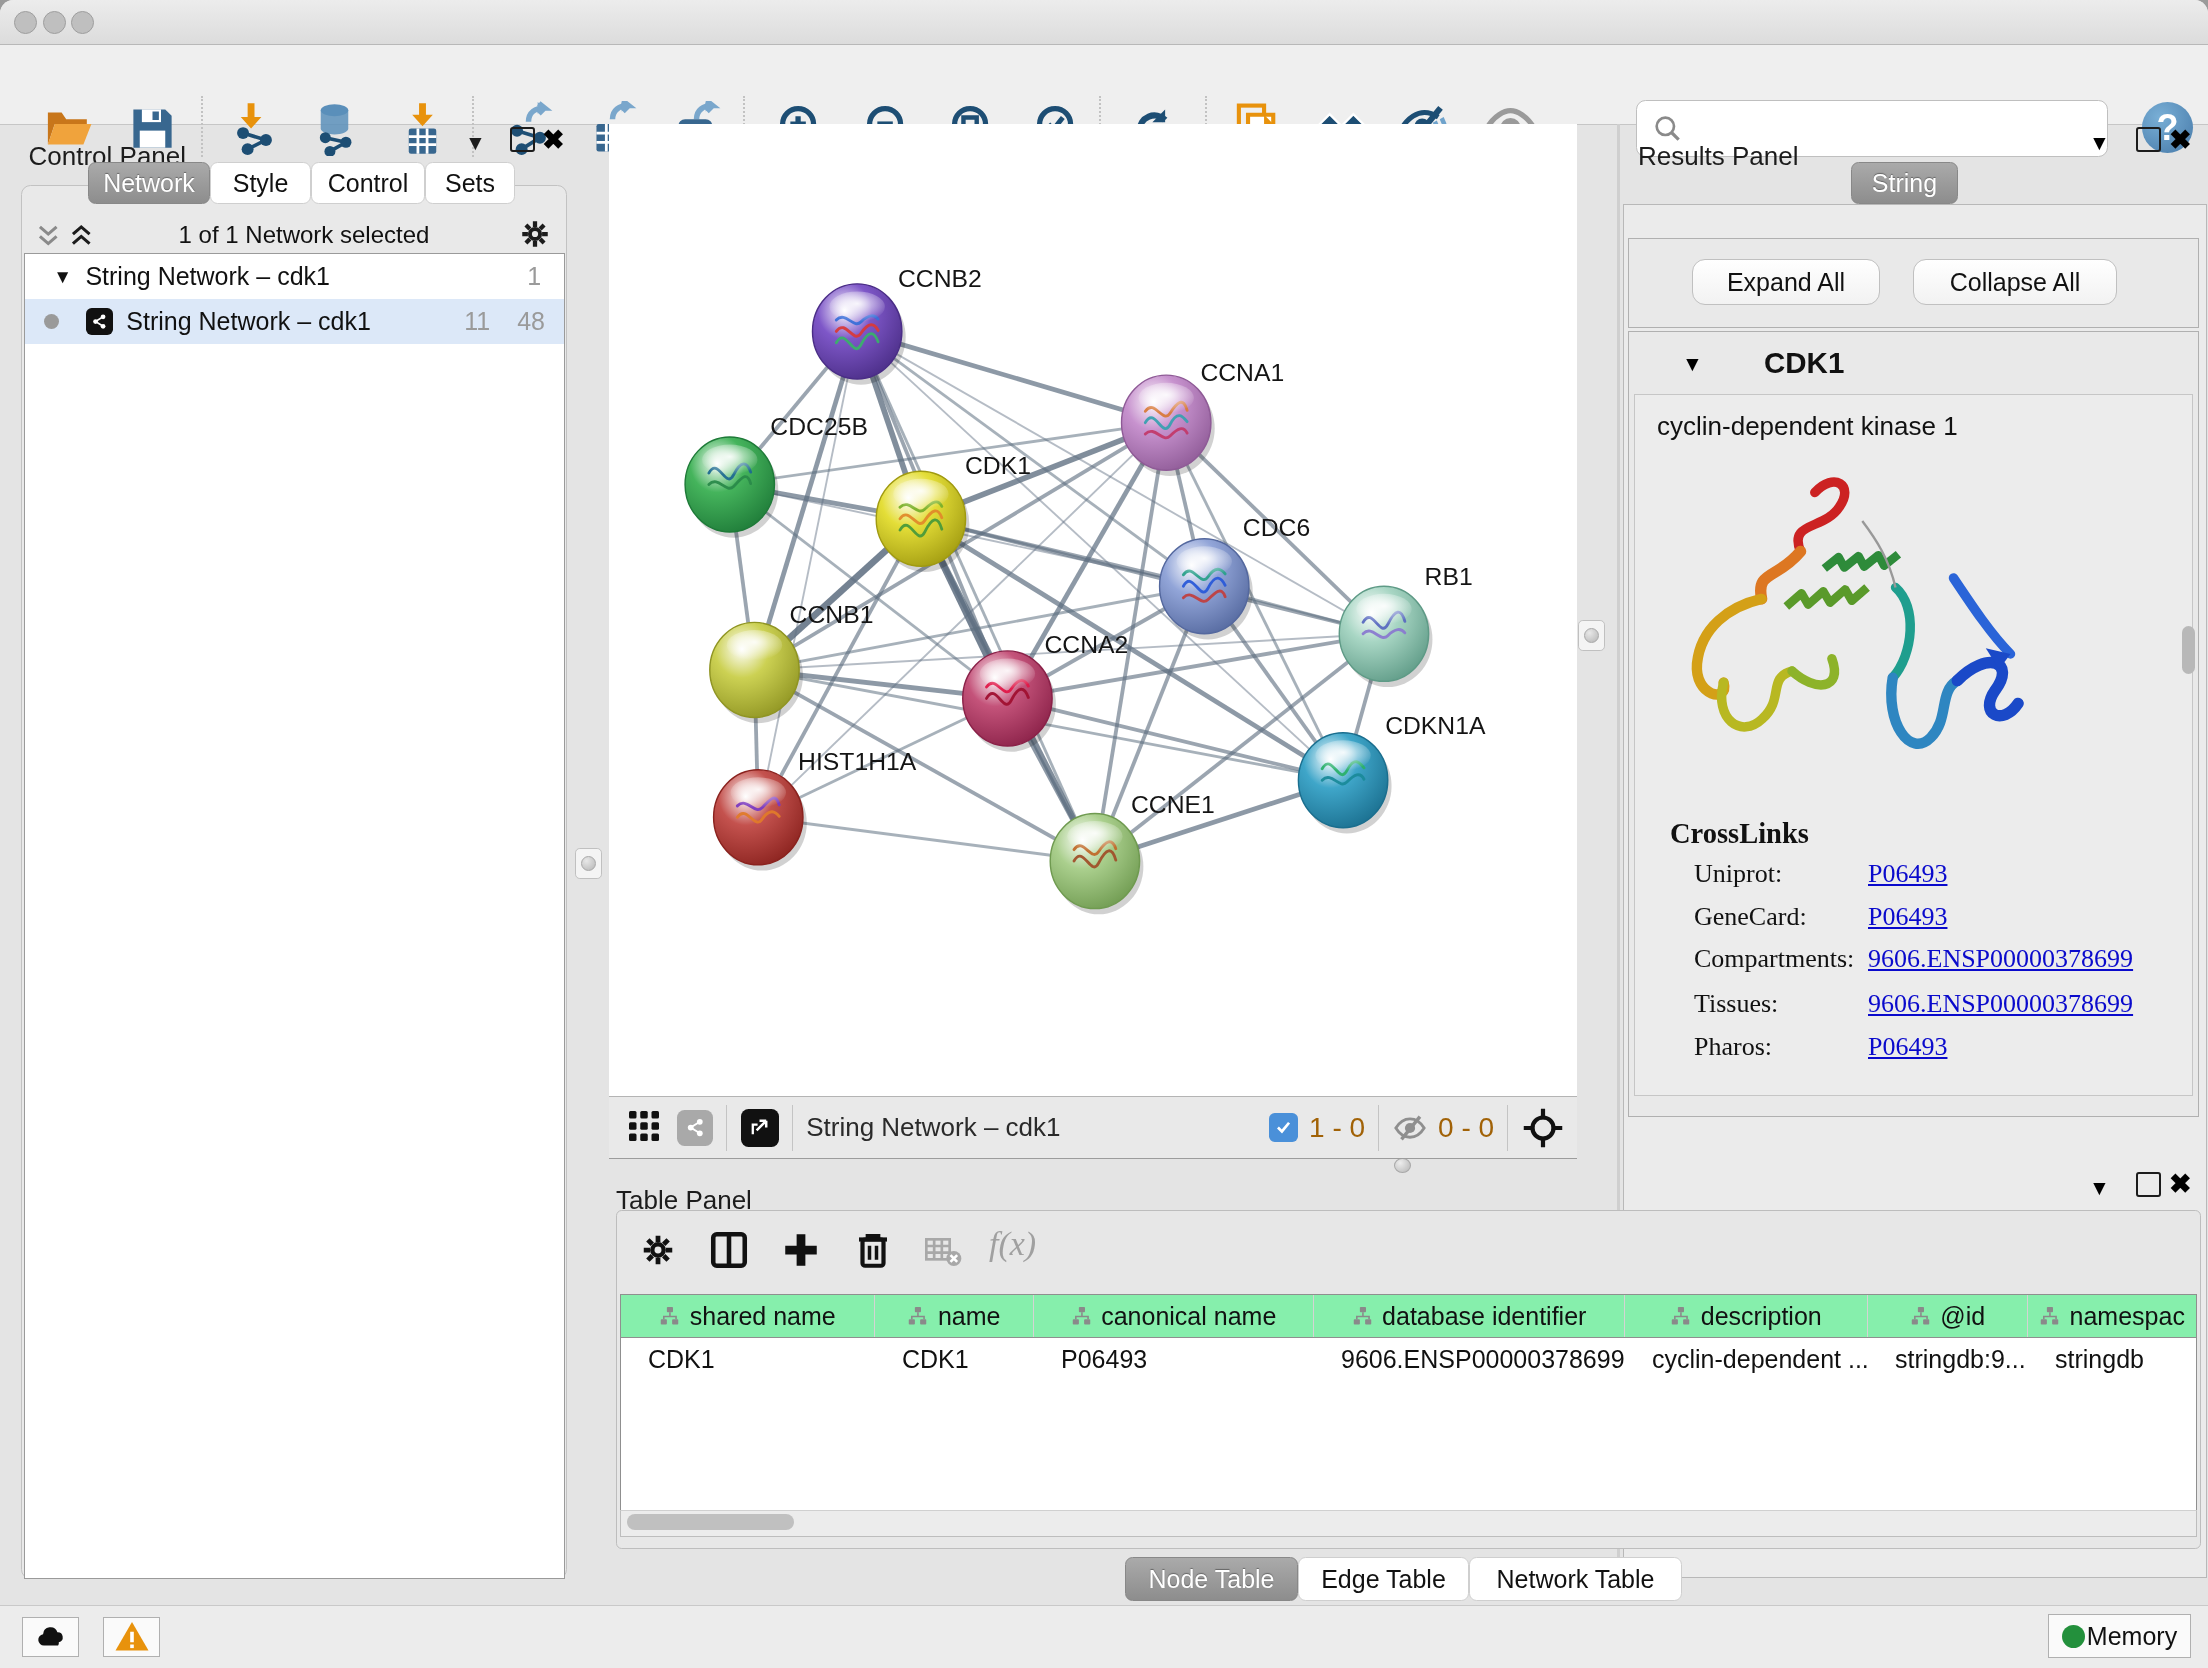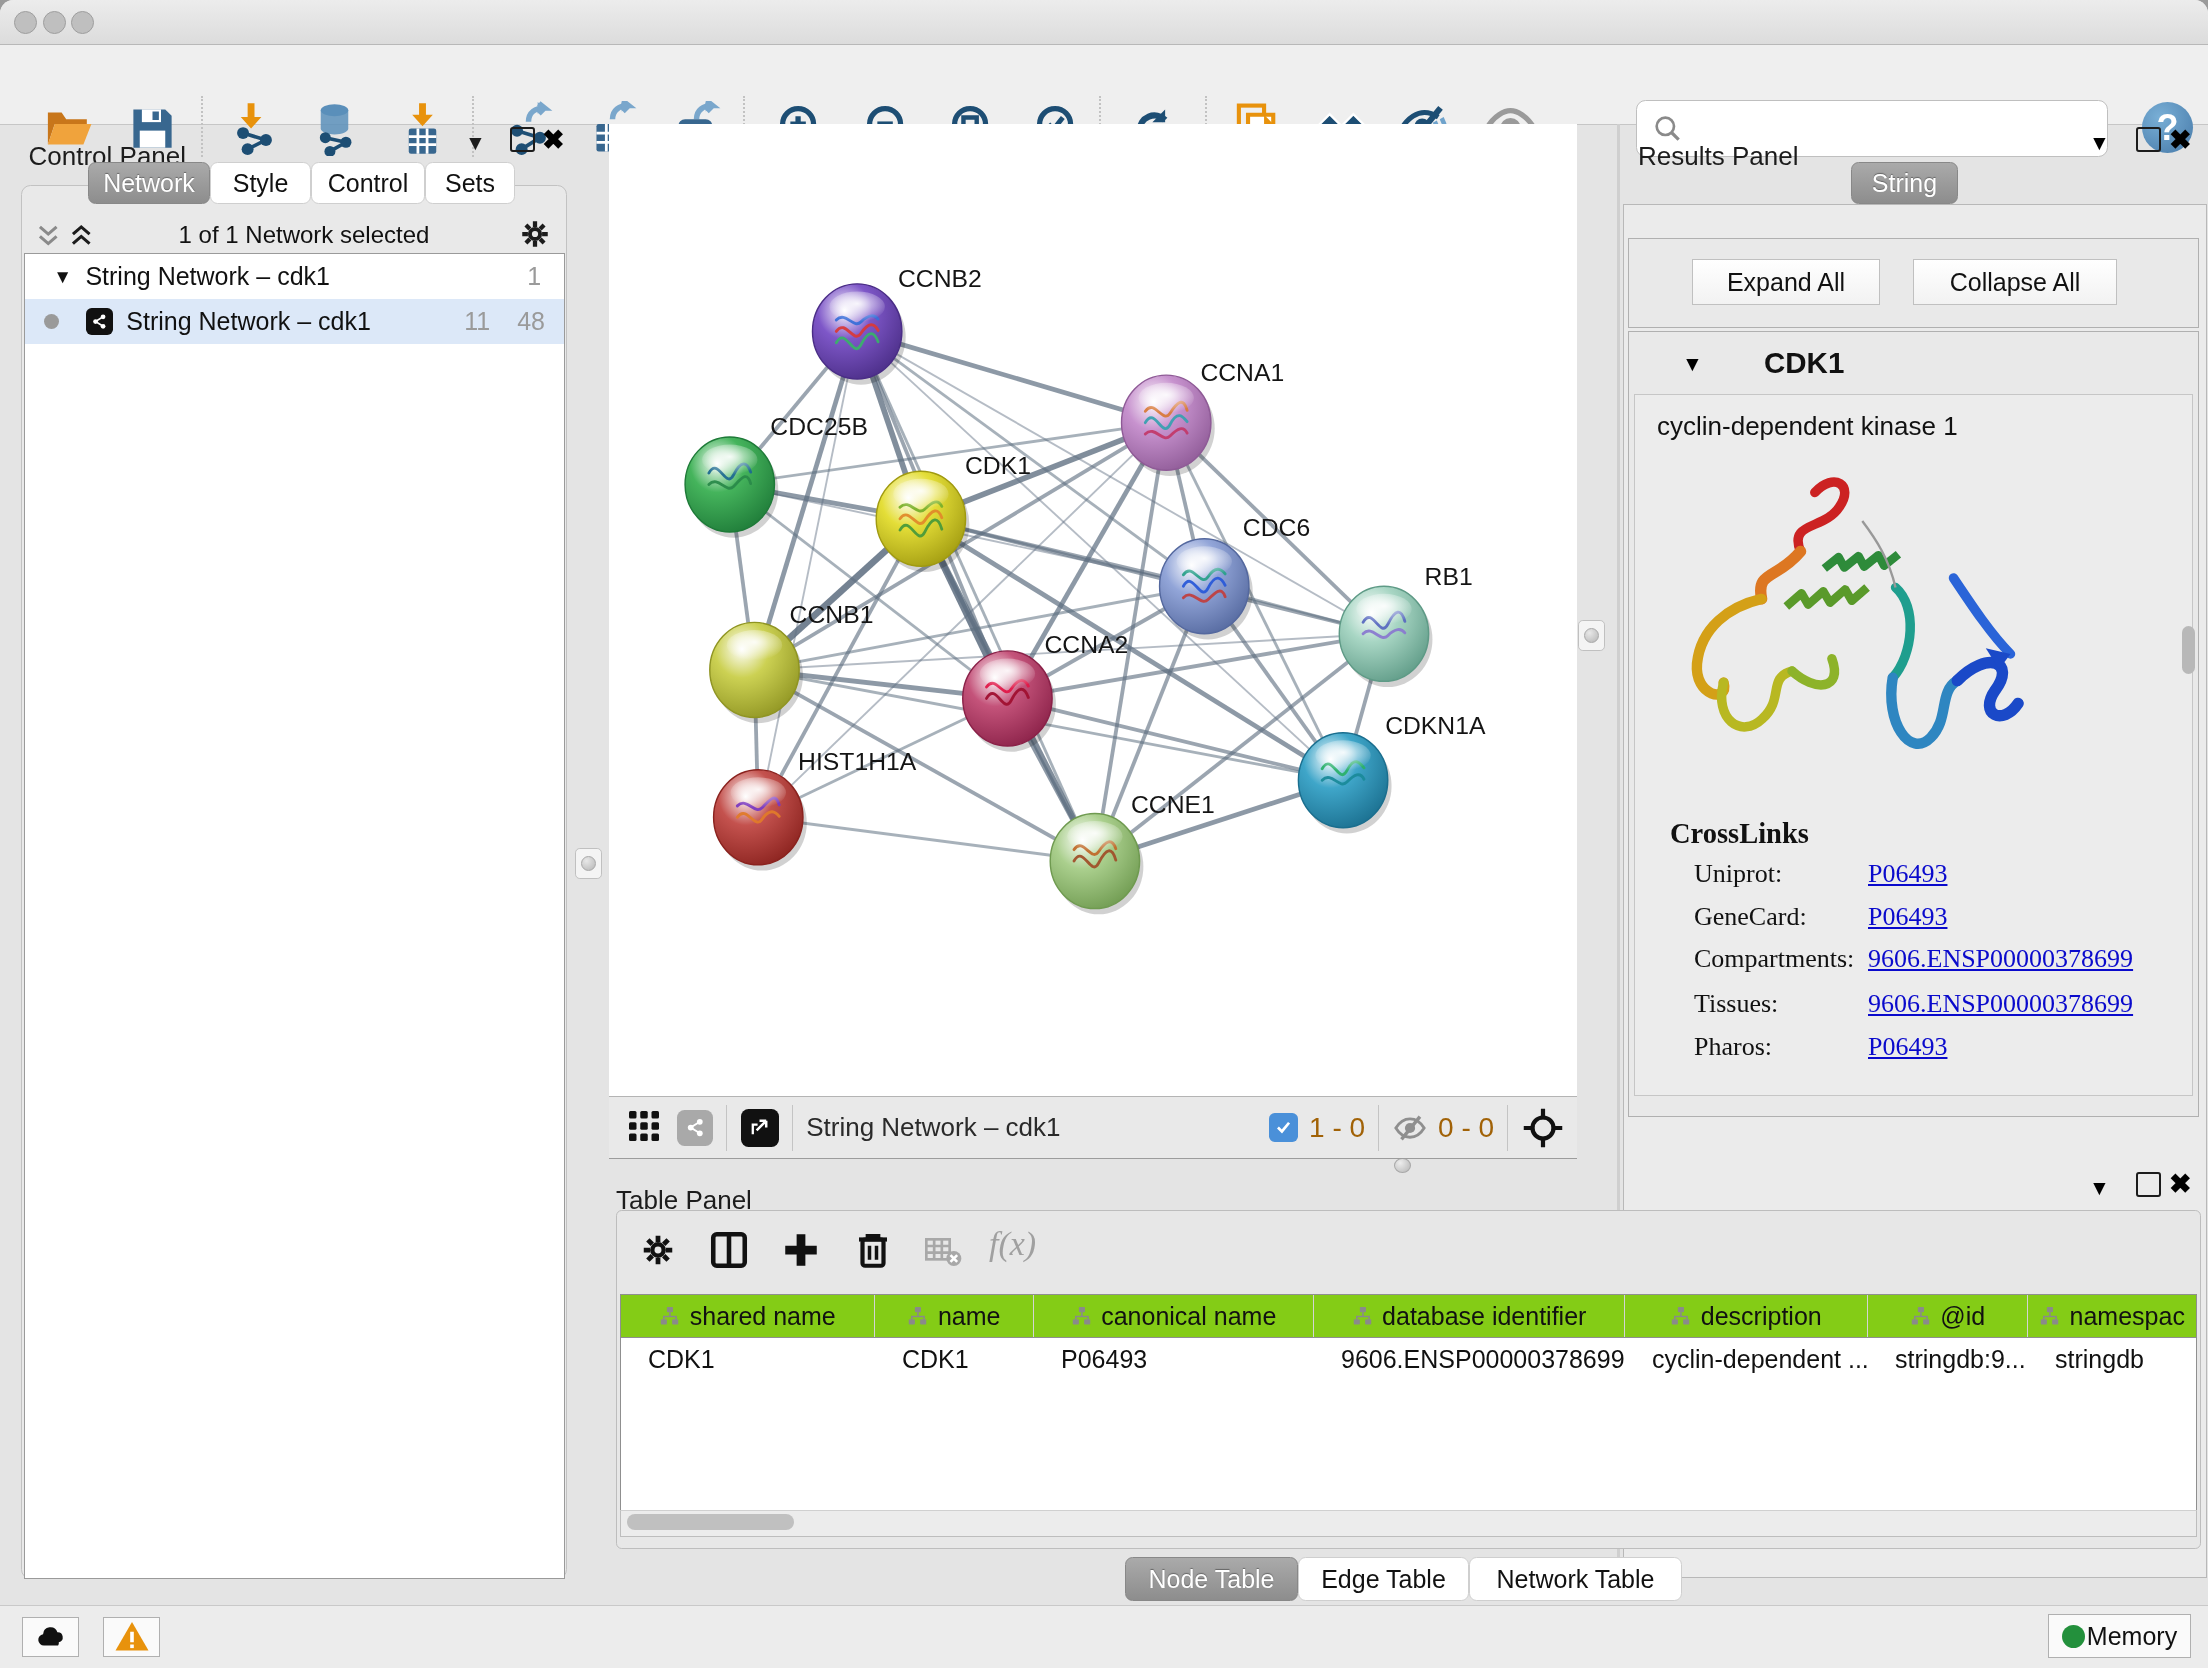--- a/index.html
+++ b/index.html
@@ -32,29 +32,29 @@
   #canvas{left:609px;top:124px;width:968px;height:972px;background:#fff;}
   #netbar{left:609px;top:1096px;width:968px;height:61px;background:#e9e9e9;border-top:1.9px solid #b4b4b4;border-bottom:1.9px solid #9c9c9c;display:flex;align-items:center;}
   .nbsep{width:0;height:46px;border-left:1.9px solid #c4c4c4;margin:0 13.3px;}
   .gray-cnt{color:#a16207;font-size:28px;}
   .handle{width:25px;height:28.5px;background:#f4f4f4;border:1px solid #c0c0c0;border-radius:4.8px;display:flex;align-items:center;justify-content:center;}
   .handle i{width:13.3px;height:13.3px;border-radius:50%;background:radial-gradient(circle at 35% 30%,#e8e8e8,#b5b5b5);border:1px solid #a8a8a8;display:block;}
   
   #rp-box{left:1623px;top:204px;width:582px;height:1372px;background:#ebebeb;border:1.9px solid #b8b8b8;}
   #rp-sub1{left:1628px;top:238px;width:569px;height:88px;background:#e9e9e9;border:1.9px solid #b0b0b0;}
   #rp-sub2{left:1628px;top:331px;width:569px;height:784px;background:#e9e9e9;border:1.9px solid #b0b0b0;}
-  .rbtn{height:44px;background:linear-gradient(#ffffff,#f2f2f2);border:1.9px solid #c0c0c0;border-radius:0;font-size:25px;display:flex;align-items:center;justify-content:center;color:#111;text-align:center;}
+  .rbtn{height:44px;background:linear-gradient(#ffffff,#f2f2f2);border:1.9px solid #c0c0c0;border-radius:13px;font-size:25px;display:flex;align-items:center;justify-content:center;color:#111;text-align:center;}
   #rp-inner{left:1634px;top:394px;width:557px;height:700px;background:#ececec;border:1.9px solid #c6c6c6;}
   .serif{font-family:"Liberation Serif",serif;}
   .xl-label{font-size:26px;color:#111;}
   .xl-link{font-size:26px;color:#0a0acc;text-decoration:underline;}
   
   #tp-box{left:616px;top:1210px;width:1583px;height:337px;background:#e7e7e7;border:1.9px solid #bdbdbd;border-radius:5.7px;}
   #tbl{left:620px;top:1294px;width:1575px;height:217px;background:#fff;border:1.9px solid #8f8f8f;border-bottom:none;display:flex;flex-direction:column;overflow:hidden;}
-  #thead{display:flex;height:42px;background:#84cc16;border-bottom:1.9px solid #8f8f8f;flex:none;}
+  #thead{display:flex;height:42px;background:#86efac;border-bottom:1.9px solid #8f8f8f;flex:none;}
   .th{display:flex;align-items:center;justify-content:center;gap:9.5px;font-size:25px;color:#111;border-right:1.9px solid #d4d4d4;box-sizing:border-box;flex:none;overflow:hidden;}
   #trowv{display:flex;height:42px;background:#fff;flex:none;}
   .td{font-size:25px;color:#111;padding-left:27px;display:flex;align-items:center;box-sizing:border-box;flex:none;overflow:hidden;white-space:nowrap;}
   #hscroll{left:620px;top:1510px;width:1575px;height:25px;background:#ececec;border:1.9px solid #bdbdbd;border-top:1px solid #d0d0d0;}
   #hthumb{left:5.7px;top:2.9px;width:167px;height:16px;background:#c0c0c0;border-radius:8.6px;}
   .btab{top:1557px;height:42px;}
   
   #footer{left:0;top:1605px;width:2208px;height:63px;background:#ececec;border-top:1.9px solid #c9c9c9;}
   .fbtn{top:1617px;height:38px;background:#fafafa;border:1.9px solid #b0b0b0;display:flex;align-items:center;justify-content:center;}
   #membtn{left:2048px;top:1614px;width:141px;height:42px;background:#fafafa;border:1.9px solid #b0b0b0;display:flex;align-items:center;justify-content:center;gap:2px;font-size:25px;color:#111;}

